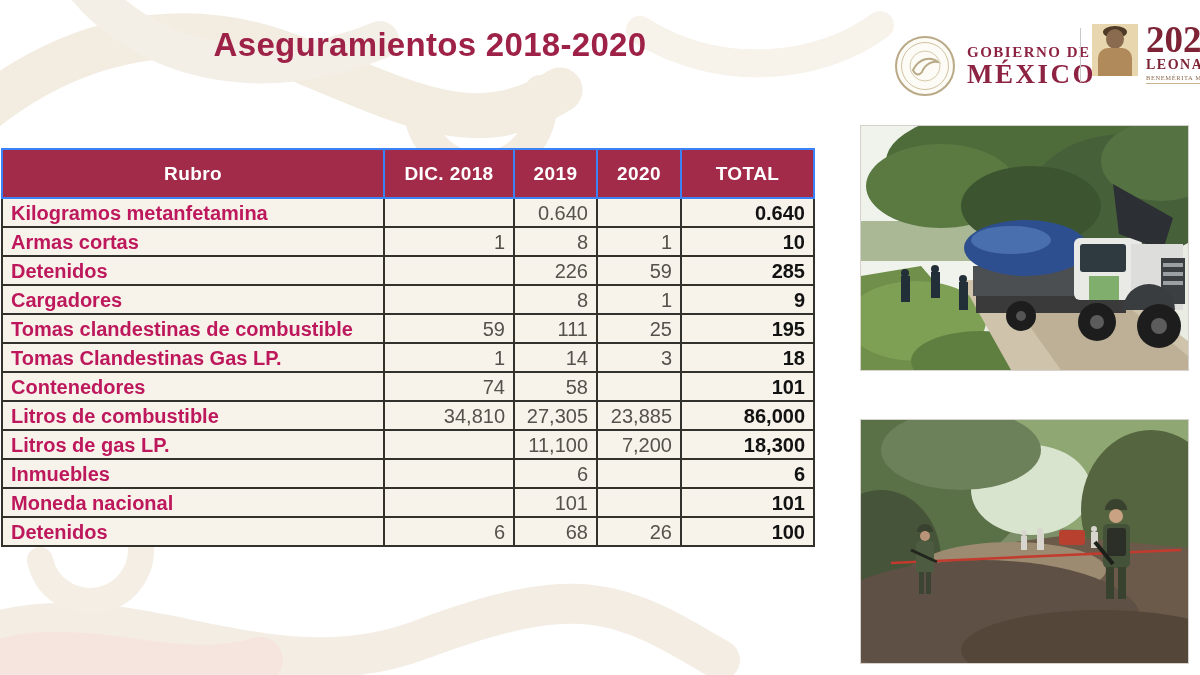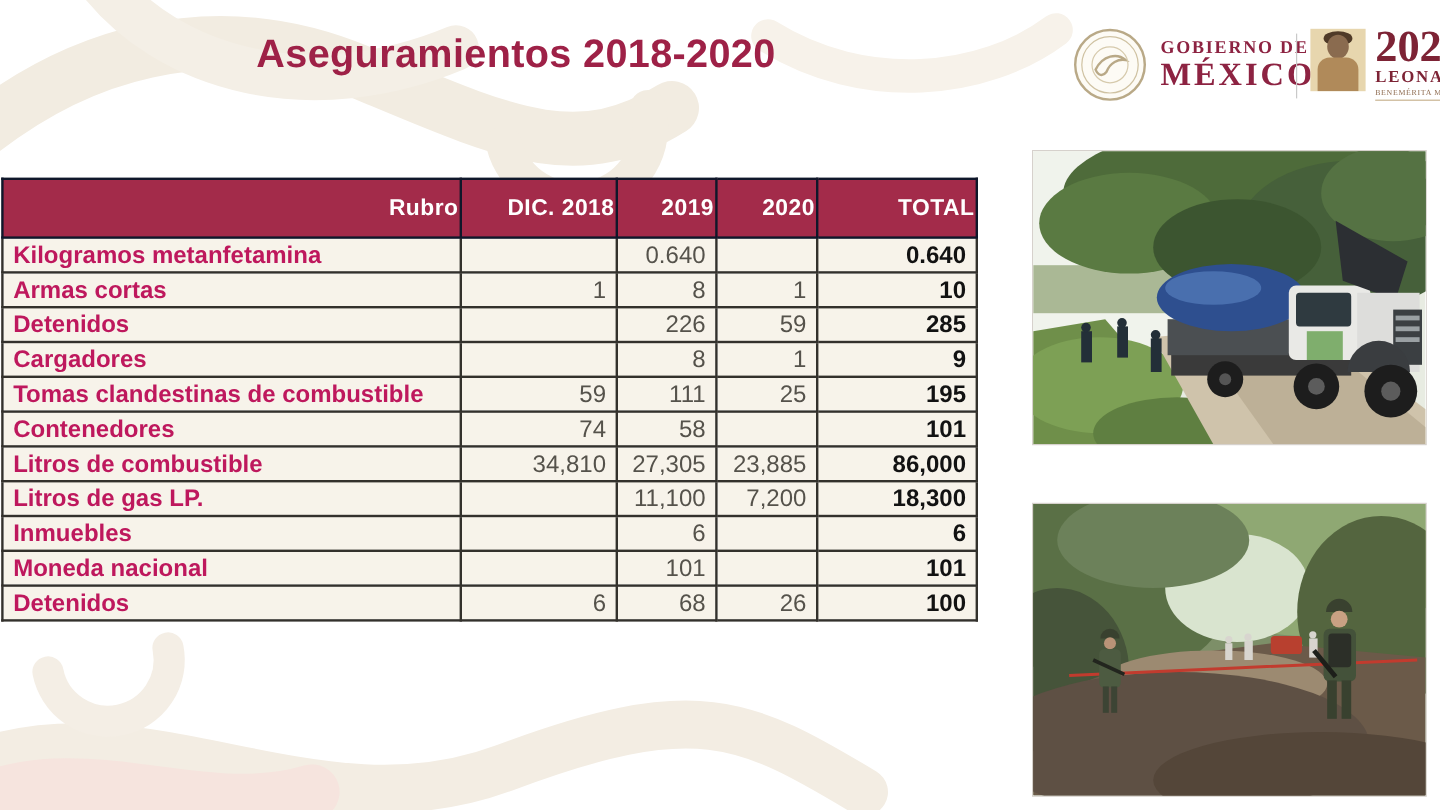--- a/index.html
+++ b/index.html
@@ -13,21 +13,21 @@
   .watermark{position:absolute;inset:0;z-index:0;}
   
   .slide-title{
     position:absolute;left:0;top:26px;width:860px;
     text-align:center;
     font-size:33px;font-weight:800;
     color:#9e2147;letter-spacing:.3px;
     z-index:2;
   }
   
-  .gov-logo{position:absolute;left:895px;top:24px;display:flex;align-items:center;z-index:2;}
+  .gov-logo{position:absolute;left:895px;top:36px;display:flex;align-items:center;z-index:2;}
   .seal{
     width:56px;height:56px;border-radius:50%;
     border:2px solid #b9a987;background:#fdfbf5;
     position:relative;flex:0 0 auto;
   }
   .seal::after{
     content:"";position:absolute;inset:4px;border-radius:50%;
     border:1px solid #cfc2a2;
   }
   .seal svg{position:absolute;inset:8px;}
@@ -51,21 +51,21 @@
   .leona-name{font-size:14px;font-weight:700;letter-spacing:1.5px;margin-top:2px;}
   .leona-tagline{font-size:6.5px;color:#8d6a4f;letter-spacing:.6px;border-bottom:1px solid #c9b391;padding-bottom:2px;margin-top:1px;}
   
   table.data{
     position:absolute;left:1px;top:148px;z-index:2;
     border-collapse:collapse;table-layout:fixed;width:812px;
   }
   table.data th{
     background:#a32b4a;color:#fff;
     font-size:19px;font-weight:700;letter-spacing:.4px;
-    height:45px;border:2px solid #0f172a;text-align:right;
+    height:45px;border:2px solid #3b82f6;text-align:center;
   }
   table.data td{
     background:#f7f3ea;border:2px solid #33312c;
     height:27px;font-size:20px;line-height:1;
     padding:0 8px;white-space:nowrap;overflow:hidden;
   }
   td.cell-rubro{text-align:left;font-weight:700;color:#be185d;padding-left:6px;}
   td.cell-num{text-align:right;font-weight:400;color:#55524b;}
   td.cell-total{text-align:right;font-weight:700;color:#121212;padding-right:10px;}
   
@@ -166,20 +166,27 @@
           <td class="cell-num">8</td>
           <td class="cell-num">1</td>
           <td class="cell-total">9</td>
         </tr>
         <tr>
           <td class="cell-rubro">Tomas clandestinas de combustible</td>
           <td class="cell-num">59</td>
           <td class="cell-num">111</td>
           <td class="cell-num">25</td>
           <td class="cell-total">195</td>
+        </tr>
+        <tr>
+          <td class="cell-rubro">Tomas Clandestinas Gas LP.</td>
+          <td class="cell-num">1</td>
+          <td class="cell-num">14</td>
+          <td class="cell-num">3</td>
+          <td class="cell-total">18</td>
         </tr>
         <tr>
           <td class="cell-rubro">Contenedores</td>
           <td class="cell-num">74</td>
           <td class="cell-num">58</td>
           <td class="cell-num"></td>
           <td class="cell-total">101</td>
         </tr>
         <tr>
           <td class="cell-rubro">Litros de combustible</td>

